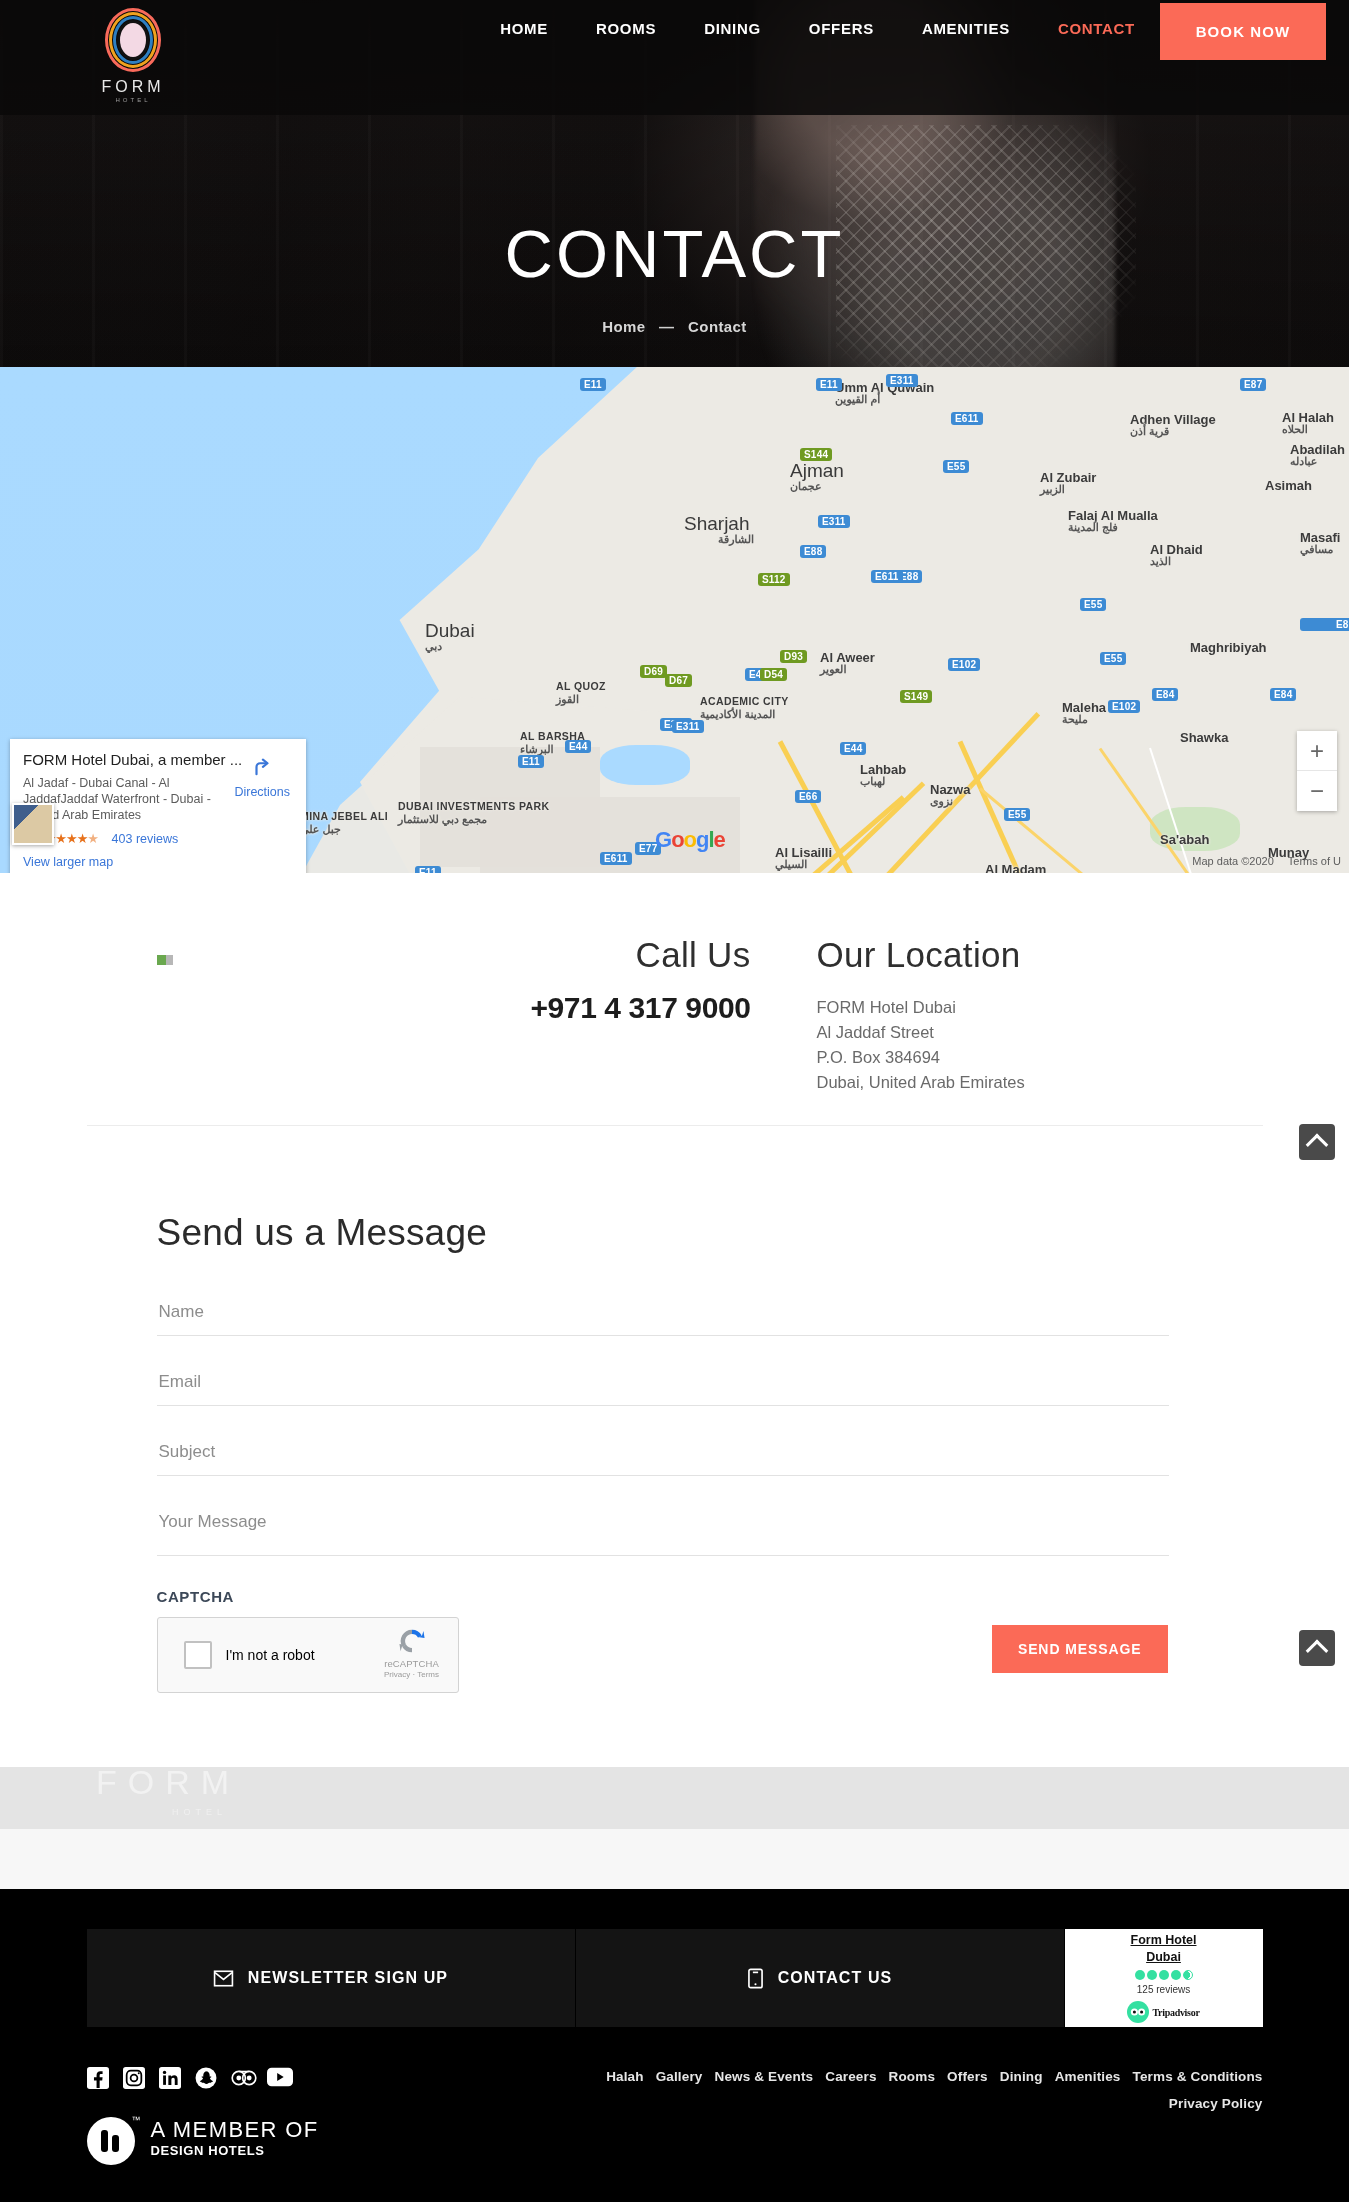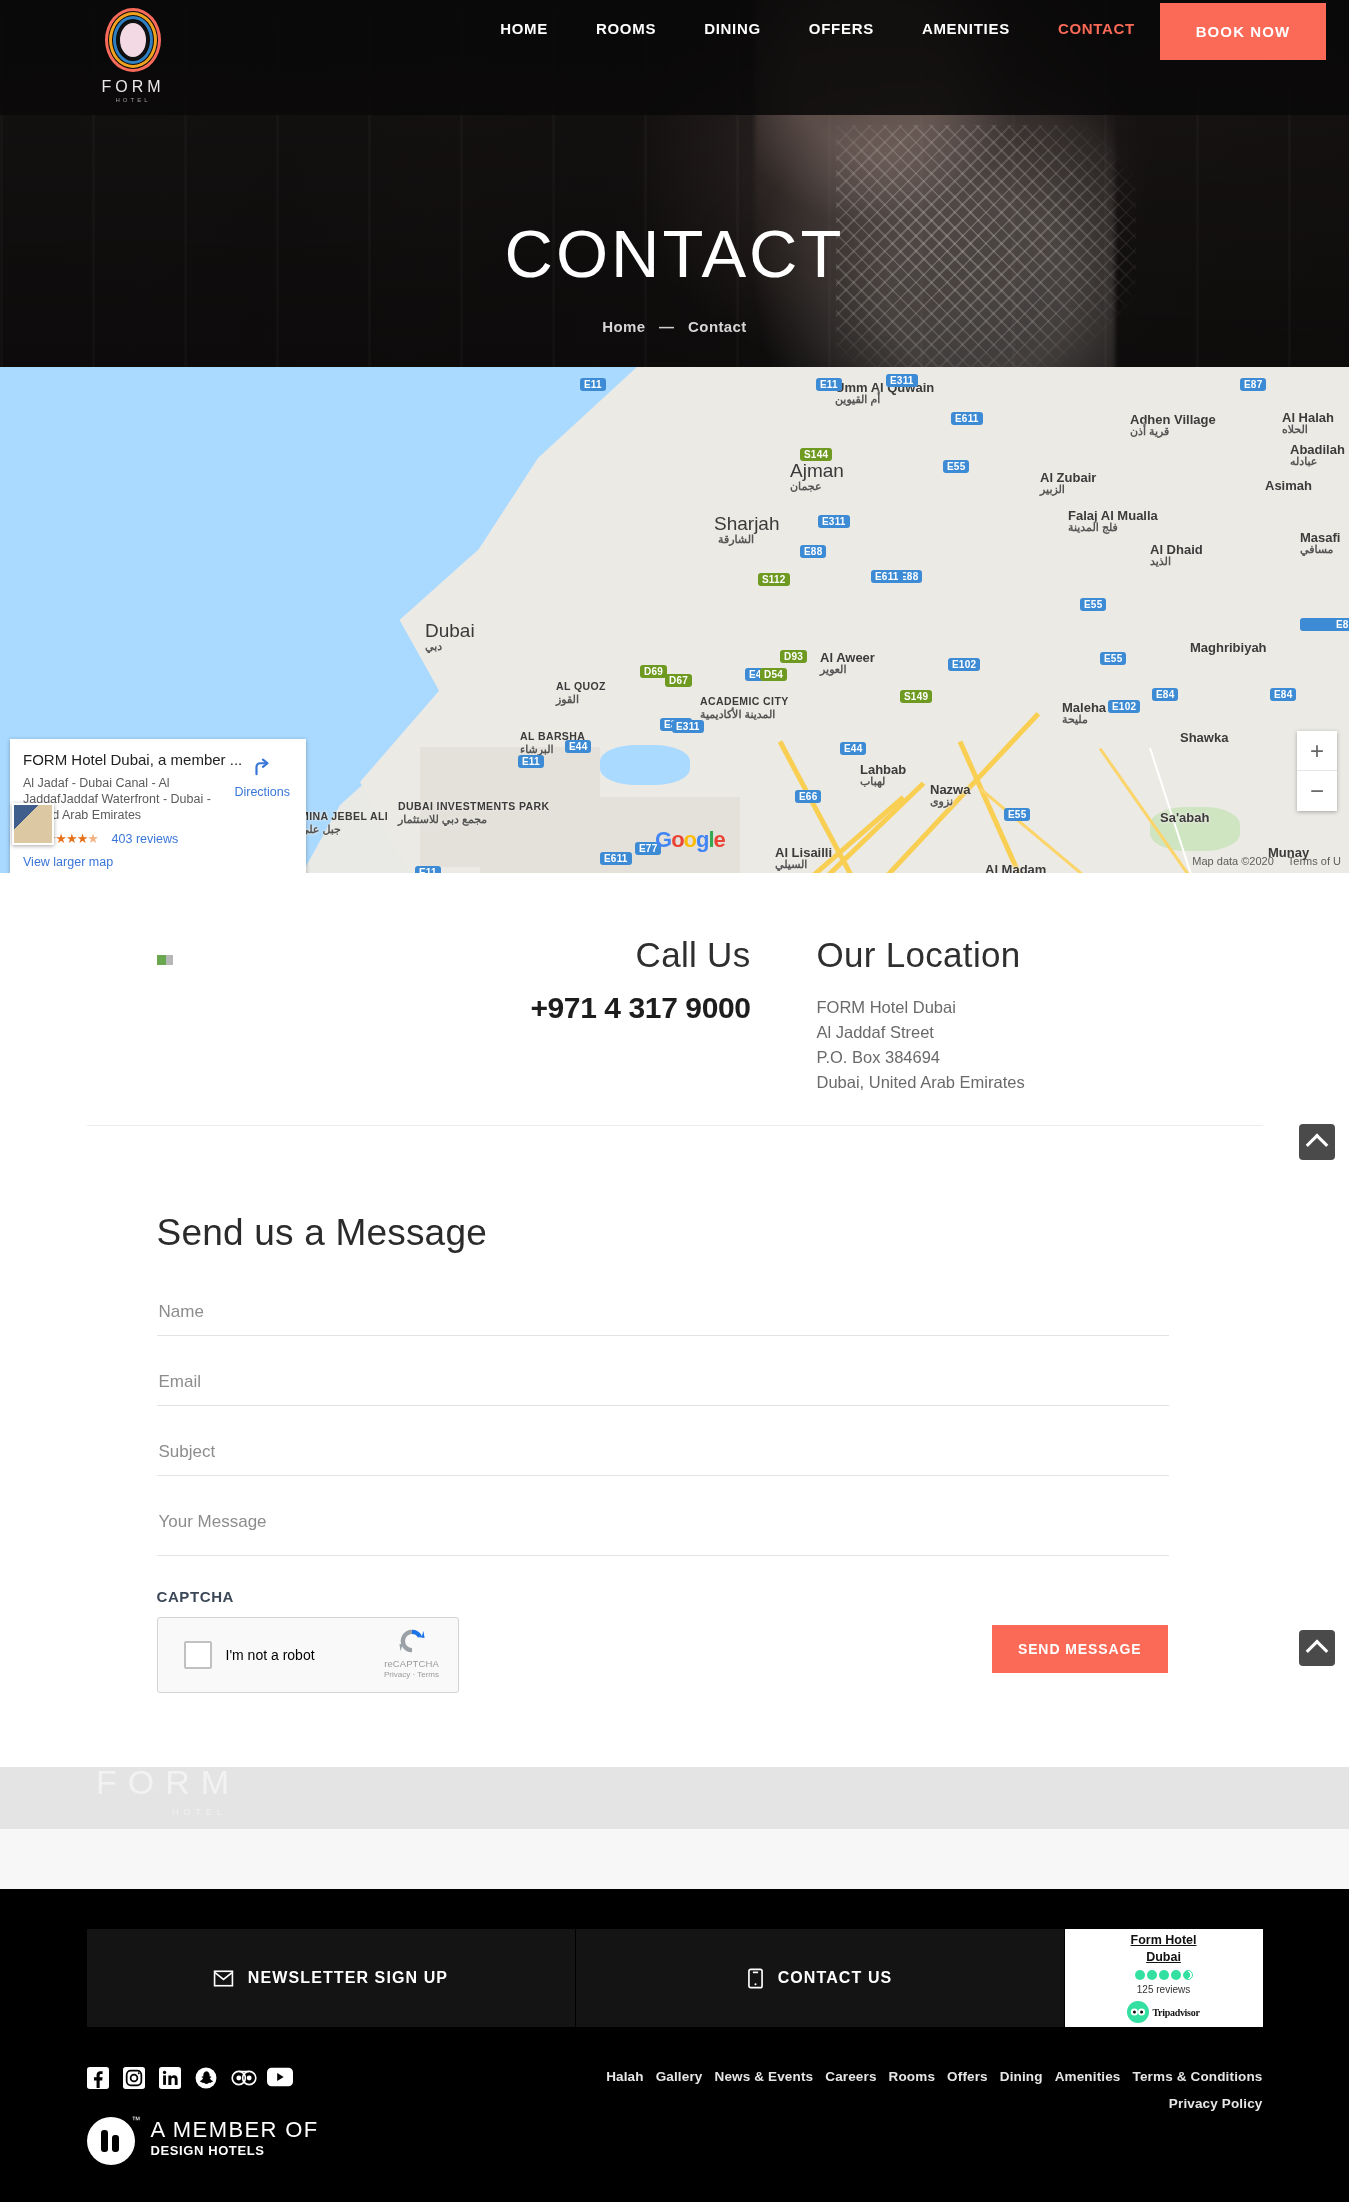--- a/index.html
+++ b/index.html
@@ -334,21 +334,21 @@
     <div class="road major" style="left:960px;top:372px;width:430px;transform:rotate(66deg);"></div>
 
     <div class="road" style="left:980px;top:420px;width:320px;transform:rotate(40deg);"></div>
     <div class="road" style="left:1100px;top:380px;width:280px;transform:rotate(55deg);"></div>
 
     <div class="road white" style="left:1150px;top:380px;width:220px;transform:rotate(72deg);"></div>
 
     <div id="map-labels">
         <div class="mlabel big" style="left: 425px; top: 253px;">Dubai</div>
         <div class="mlabel ar" style="left: 425px; top: 273px;">دبي</div>
-        <div class="mlabel big" style="left: 714px; top: 146px; text-align: right;">Sharjah</div>
+        <div class="mlabel big" style="left: 684px; top: 146px; text-align: right;">Sharjah</div>
         <div class="mlabel ar" style="left: 718px; top: 166px;">الشارقة</div>
         <div class="mlabel big" style="left: 790px; top: 93px;">Ajman</div>
         <div class="mlabel ar" style="left: 790px; top: 113px;">عجمان</div>
         <div class="mlabel" style="left: 1040px; top: 103px;">Al Zubair</div>
         <div class="mlabel ar" style="left: 1040px; top: 116px;">الزبير</div>
         <div class="mlabel" style="left: 835px; top: 13px;">Umm Al Quwain</div>
         <div class="mlabel ar" style="left: 835px; top: 26px;">أم القيوين</div>
         <div class="mlabel" style="left: 1130px; top: 45px;">Adhen Village</div>
         <div class="mlabel ar" style="left: 1130px; top: 58px;">قرية أذن</div>
         <div class="mlabel" style="left: 1282px; top: 43px;">Al Halah</div>
@@ -365,21 +365,21 @@
         <div class="mlabel" style="left: 1190px; top: 273px;">Maghribiyah</div>
         <div class="mlabel" style="left: 820px; top: 283px;">Al Aweer</div>
         <div class="mlabel ar" style="left: 820px; top: 296px;">العوير</div>
         <div class="mlabel" style="left: 1062px; top: 333px;">Maleha</div>
         <div class="mlabel ar" style="left: 1062px; top: 346px;">مليحة</div>
         <div class="mlabel" style="left: 1180px; top: 363px;">Shawka</div>
         <div class="mlabel" style="left: 860px; top: 395px;">Lahbab</div>
         <div class="mlabel ar" style="left: 860px; top: 408px;">لهباب</div>
         <div class="mlabel" style="left: 930px; top: 415px;">Nazwa</div>
         <div class="mlabel ar" style="left: 930px; top: 428px;">نزوى</div>
-        <div class="mlabel" style="left: 1160px; top: 443px; text-align: right;">Sa'abah</div>
+        <div class="mlabel" style="left: 1160px; top: 465px; text-align: right;">Sa'abah</div>
         <div class="mlabel" style="left: 1268px; top: 478px;">Munay</div>
         <div class="mlabel" style="left: 775px; top: 478px;">Al Lisailli</div>
         <div class="mlabel ar" style="left: 775px; top: 491px;">السيلي</div>
         <div class="mlabel" style="left: 985px; top: 495px;">Al Madam</div>
         <div class="mlabel" style="left: 880px; top: 505px;">Marqham</div>
         <div class="mlabel small" style="left: 556px; top: 313px;">AL QUOZ</div>
         <div class="mlabel ar" style="left: 556px; top: 326px;">القوز</div>
         <div class="mlabel small" style="left: 520px; top: 363px;">AL BARSHA</div>
         <div class="mlabel ar" style="left: 520px; top: 376px;">البرشاء</div>
         <div class="mlabel small" style="left: 700px; top: 328px;">ACADEMIC CITY</div>

